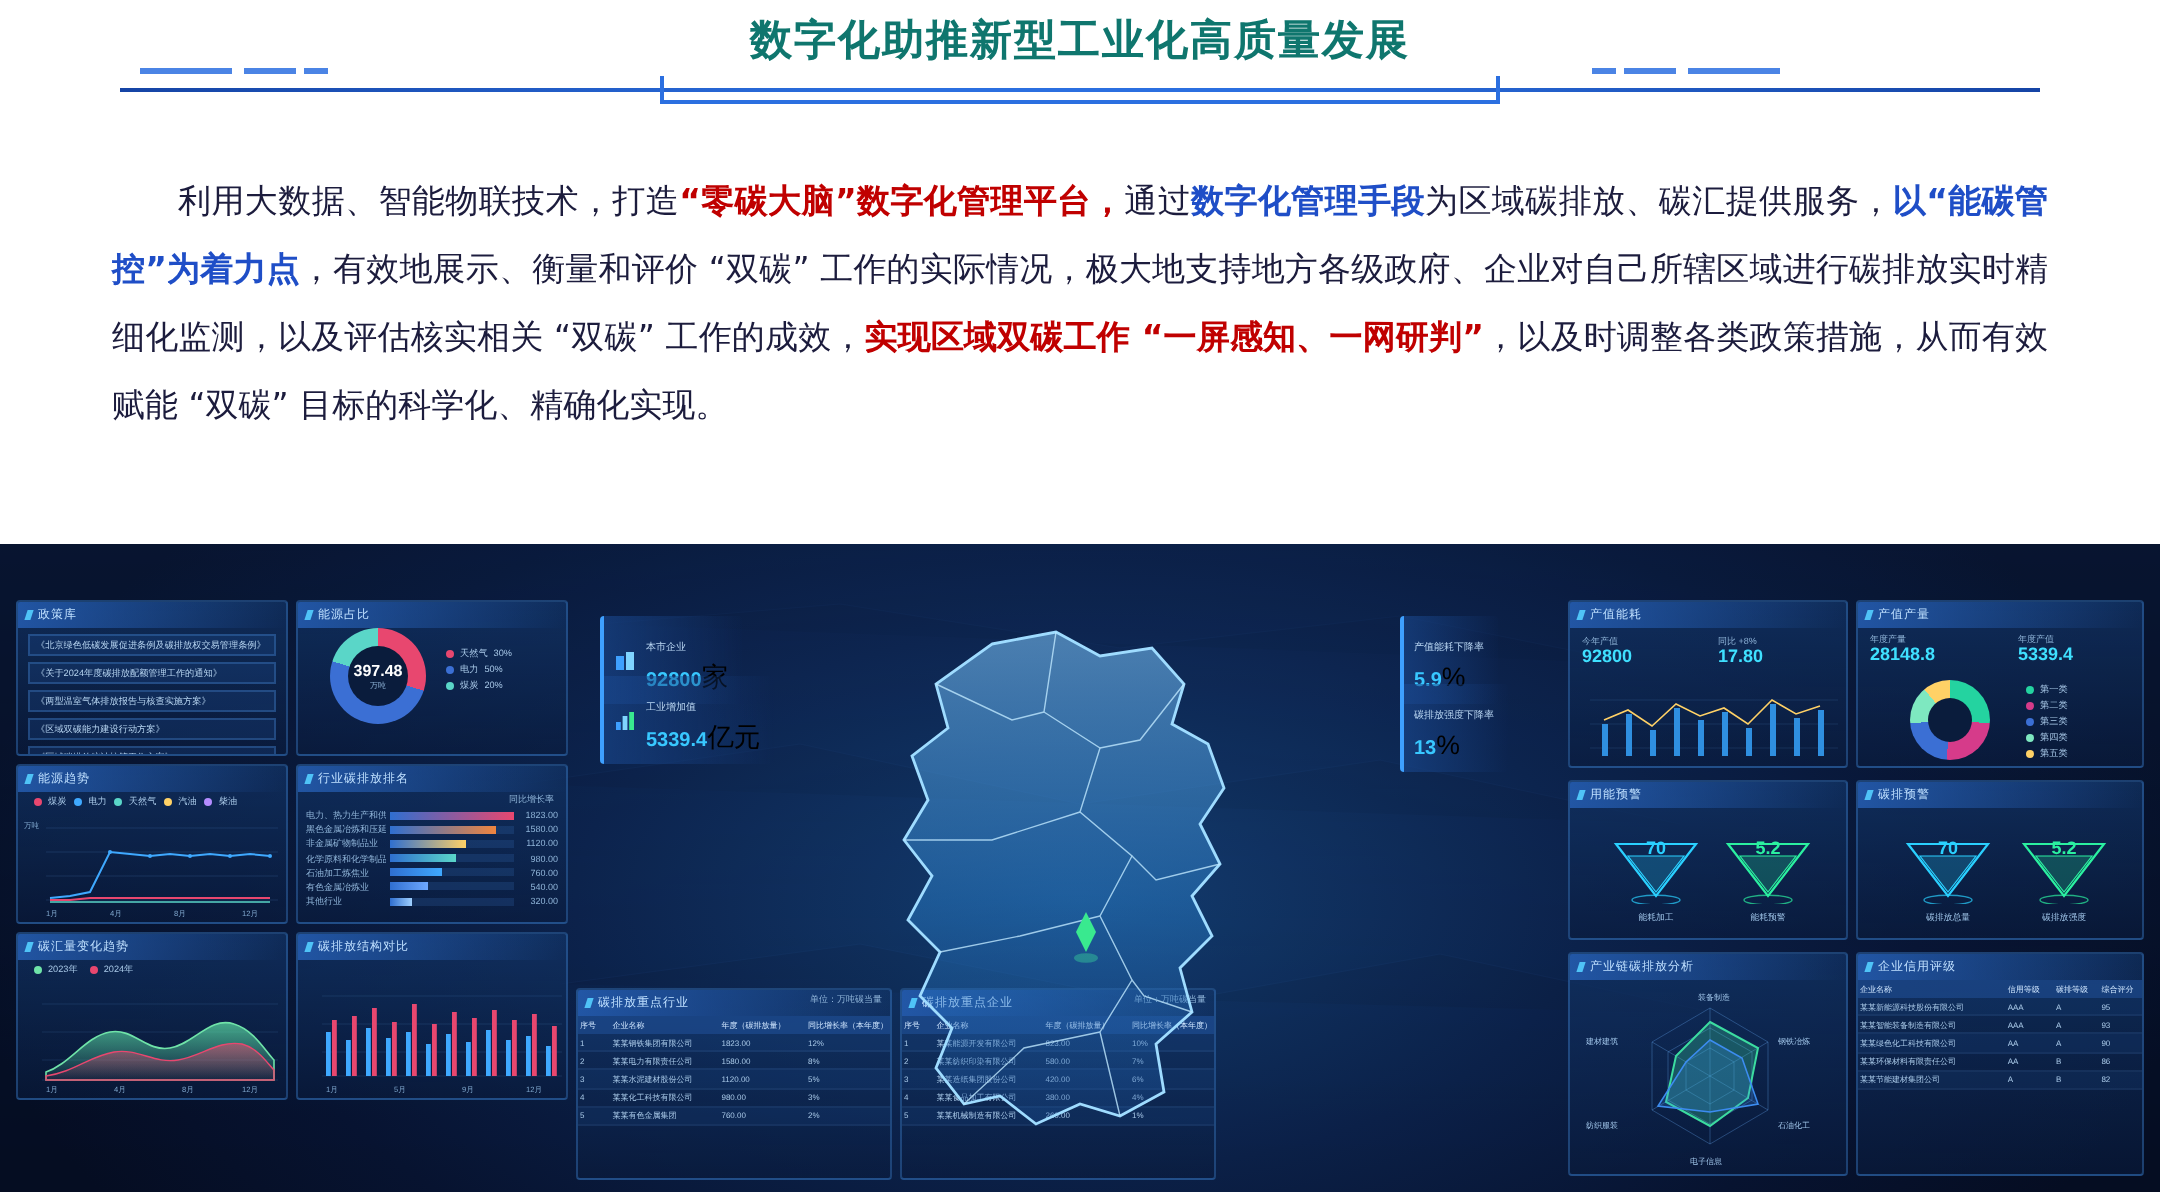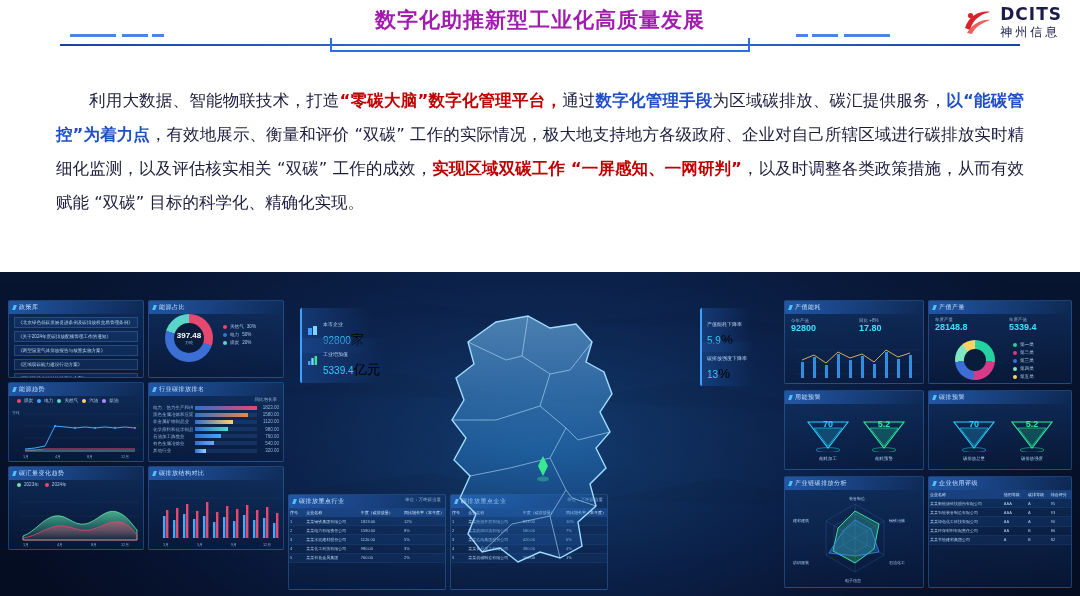--- a/index.html
+++ b/index.html
@@ -22,21 +22,21 @@
     height: 62px;
     width: 100%;
   }
   .header-title {
     position: absolute;
     left: 0; right: 0; top: 6px;
     text-align: center;
     font-family: Liberation Sans, sans-serif;
     font-size: 21px;
     font-weight: bold;
-    color: #a21caf;
+    color: #0f766e;
     letter-spacing: 1px;
   }
   
   .header-rule {
     position: absolute;
     left: 60px; right: 60px;
     top: 44px;
     height: 2px;
     background: linear-gradient(to right, #1544a5 0%, #2b6fe0 40%, #2b6fe0 60%, #1544a5 100%);
   }
@@ -219,21 +219,21 @@
   .chip {
     position: absolute;
     display: flex; align-items: center; gap: 5px;
     background: linear-gradient(to right, rgba(25,70,140,.65), rgba(12,35,80,.15));
     border-left: 2px solid #3ea0ff;
     padding: 4px 7px 4px 5px;
     border-radius: 2px;
   }
   .chip-icon { width: 11px; height: 11px; position: relative; }
   .chip-lbl { font-size: 5px; color: #b9d6f2; }
-  .chip-val { font-size: 10px; color: #38c8ff; font-weight: normal; }
+  .chip-val { font-size: 10px; color: #38c8ff; font-weight: bold; }
   .kpi-num { font-size: 9px; color: #3fe0ff; font-weight: bold; }
 
   
   .funnel { position: absolute; width: 46px; height: 34px; }
   .funnel-num {
     position: absolute; left: 0; right: 0; top: 1px;
     text-align: center; font-size: 9px; font-weight: bold;
   }
   .funnel-cap { position: absolute; left: 0; right: 0; bottom: -9px; text-align: center; font-size: 4.4px; color: #9fc4e8; }
 
@@ -275,33 +275,20 @@
       <div class="dash" style="left:0;top:0;width:46px;"></div>
       <div class="dash" style="left:52px;top:0;width:26px;"></div>
       <div class="dash" style="left:82px;top:0;width:12px;"></div>
     </div>
     <div class="header-deco-right">
       <div class="dash" style="right:0;top:0;width:46px;"></div>
       <div class="dash" style="right:52px;top:0;width:26px;"></div>
       <div class="dash" style="right:82px;top:0;width:12px;"></div>
     </div>
 
-    <div class="logo">
-      <div class="logo-mark">
-        <svg width="32" height="32" viewBox="0 0 32 32">
-          <path d="M4 22 C8 8, 22 4, 29 6 C20 8, 12 13, 9 24 Z" fill="#d9232d"></path>
-          <path d="M6 27 C12 17, 22 13, 29 14 C21 17, 14 21, 11 28 Z" fill="#e8463f" opacity="0.85"></path>
-          <circle cx="9.5" cy="9.5" r="2.6" fill="#d9232d"></circle>
-        </svg>
-      </div>
-      <div class="logo-text">
-        <div class="logo-en">DCITS</div>
-        <div class="logo-cn">神州信息</div>
-      </div>
-    </div>
   </div>
 
   <div class="body-text">
     <span class="plain">利用大数据、智能物联技术，打造</span><span class="hl-red">“零碳大脑”数字化管理平台，</span><span class="plain">通过</span><span class="hl-blue">数字化管理手段</span><span class="plain">为区域碳排放、碳汇提供服务，</span><span class="hl-blue">以“能碳管控”为着力点</span><span class="plain">，有效地展示、衡量和评价 “双碳” 工作的实际情况，极大地支持地方各级政府、企业对自己所辖区域进行碳排放实时精细化监测，以及评估核实相关 “双碳” 工作的成效，</span><span class="hl-red">实现区域双碳工作 “一屏感知、一网研判”</span><span class="plain">，以及时调整各类政策措施，从而有效赋能 “双碳” 目标的科学化、精确化实现。</span>
   </div>
 
   <div class="dashboard">
 
     <svg width="1080" height="324" style="position:absolute;left:0;top:0;opacity:.18">
       <defs>

